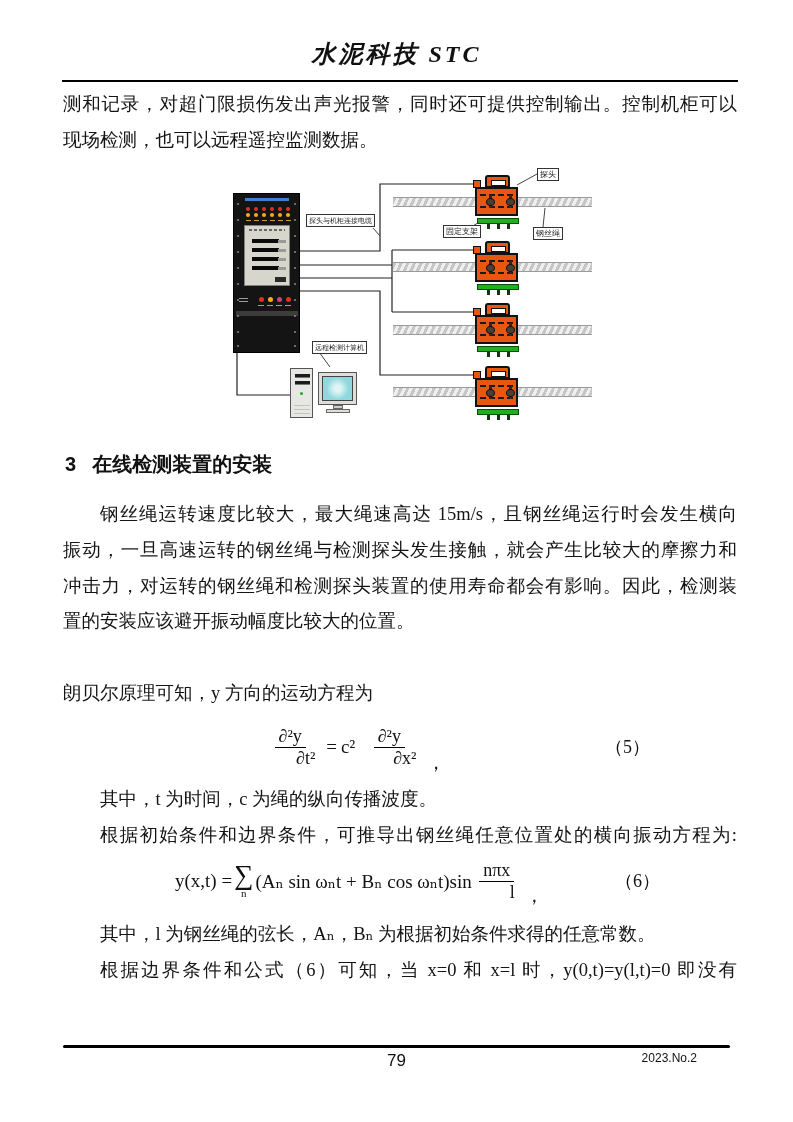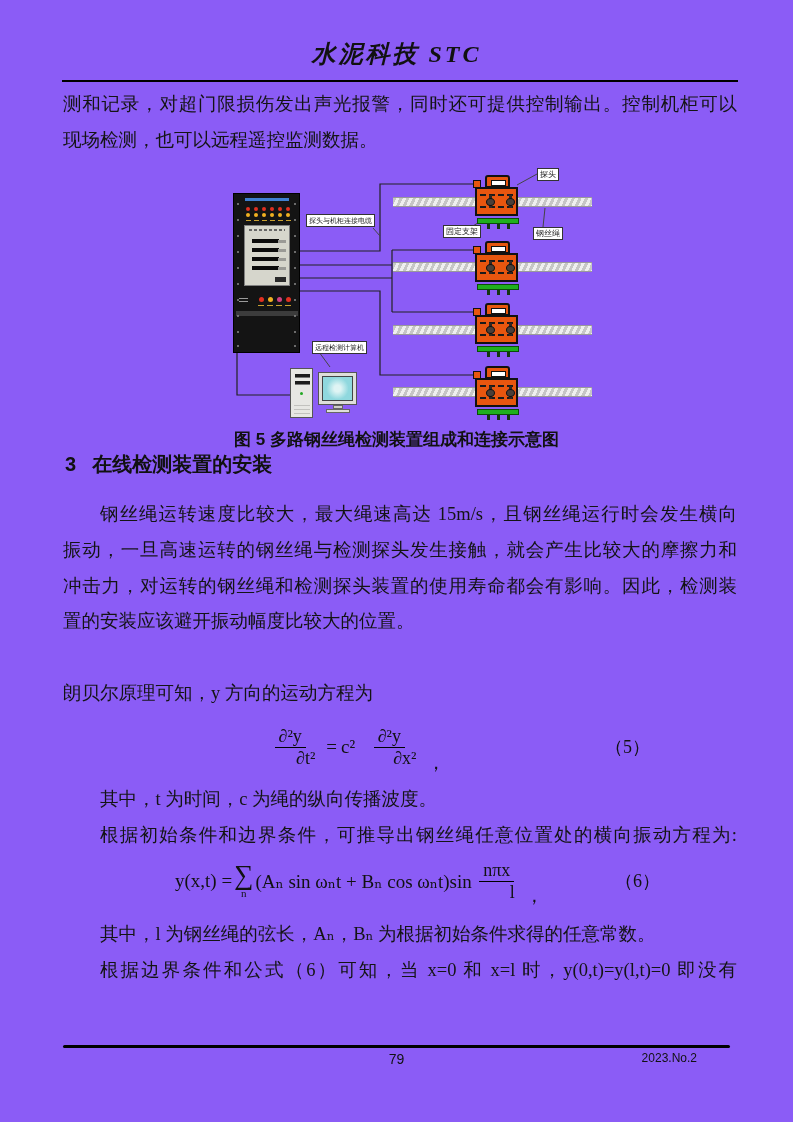--- a/index.html
+++ b/index.html
@@ -1,17 +1,17 @@
 <!DOCTYPE html>
 <html><head>
 <meta charset="utf-8">
 <style>
   * { margin:0; padding:0; box-sizing:border-box; }
   body { background:#888; font-family:"Liberation Serif","DejaVu Serif",serif; }
-  .page { position:relative; width:793px; height:1122px; background:#8b5cf6; margin:0 auto; overflow:hidden; color:#111; }
+  .page { position:relative; width:793px; height:1122px; background:#ffffff; margin:0 auto; overflow:hidden; color:#111; }
 
   
   .journal-title { position:absolute; top:38px; left:0; width:100%; text-align:center;
     font-size:24px; font-weight:bold; font-style:italic; letter-spacing:3px;
     font-family:"Liberation Serif","DejaVu Serif",serif; }
   .header-rule { position:absolute; top:80px; left:62px; width:676px; height:2px; background:#000; }
 
   
   .tline { position:absolute; left:63px; width:674px; height:36px; line-height:36px;
     font-size:18.5px; color:#141414; white-space:nowrap; }
@@ -96,21 +96,21 @@
   .frac .fd { padding:0 4px;margin-left:31px; }
   .eq .op { margin:0 4px; }
   .eq .comma { align-self:flex-end; margin-left:3px; }
   .sigma { display:inline-flex; flex-direction:column; align-items:center; line-height:1; margin:0 2px; }
   .sigma .sg { font-size:27px; line-height:0.9; }
   .sigma .sn { font-size:11px; line-height:1; }
   .eq-num { position:absolute; font-size:18px; height:36px; line-height:36px; }
 
   
   .footer-rule { position:absolute; top:1045px; left:63px; width:667px; height:3px; background:#000; border-radius:2px; }
-  .footer-page { position:absolute; top:1051px; left:0; width:100%; text-align:center; font-size:14px;
+  .footer-page { position:absolute; top:1051px; left:0; width:100%; text-align:center; font-size:17px;
     font-family:"Liberation Sans","DejaVu Sans",sans-serif; }
   .footer-issue { position:absolute; top:1051px; right:96px; font-size:12px;
     font-family:"Liberation Sans","DejaVu Sans",sans-serif; }
 </style>
 </head>
 <body>
 
 <div class="page">
 
   <div class="journal-title">水泥科技 STC</div>
@@ -260,21 +260,20 @@
     <div class="mon-neck"></div>
     <div class="mon-base"></div>
 
     <div class="flabel" style="left:76px;top:54px;font-size:7px">探头与机柜连接电缆</div>
     <div class="flabel" style="left:307px;top:8px">探头</div>
     <div class="flabel" style="left:213px;top:65px">固定支架</div>
     <div class="flabel" style="left:303px;top:67px">钢丝绳</div>
     <div class="flabel" style="left:82px;top:181px;font-size:7px">远程检测计算机</div>
   </div>
 
-  <div class="fig-caption">图 5 多路钢丝绳检测装置组成和连接示意图</div>
 
   <div class="sec-heading">
     <span class="num">3</span><span>在线检测装置的安装</span>
   </div>
 
   <div class="tline jfull ind" style="top:496px">钢丝绳运转速度比较大，最大绳速高达 15m/s，且钢丝绳运行时会发生横向</div>
   <div class="tline jfull" style="top:532px">振动，一旦高速运转的钢丝绳与检测探头发生接触，就会产生比较大的摩擦力和</div>
   <div class="tline jfull" style="top:568px">冲击力，对运转的钢丝绳和检测探头装置的使用寿命都会有影响。因此，检测装</div>
   <div class="tline" style="top:603px">置的安装应该避开振动幅度比较大的位置。</div>
   <div class="tline" style="top:675px">朗贝尔原理可知，y 方向的运动方程为</div>

